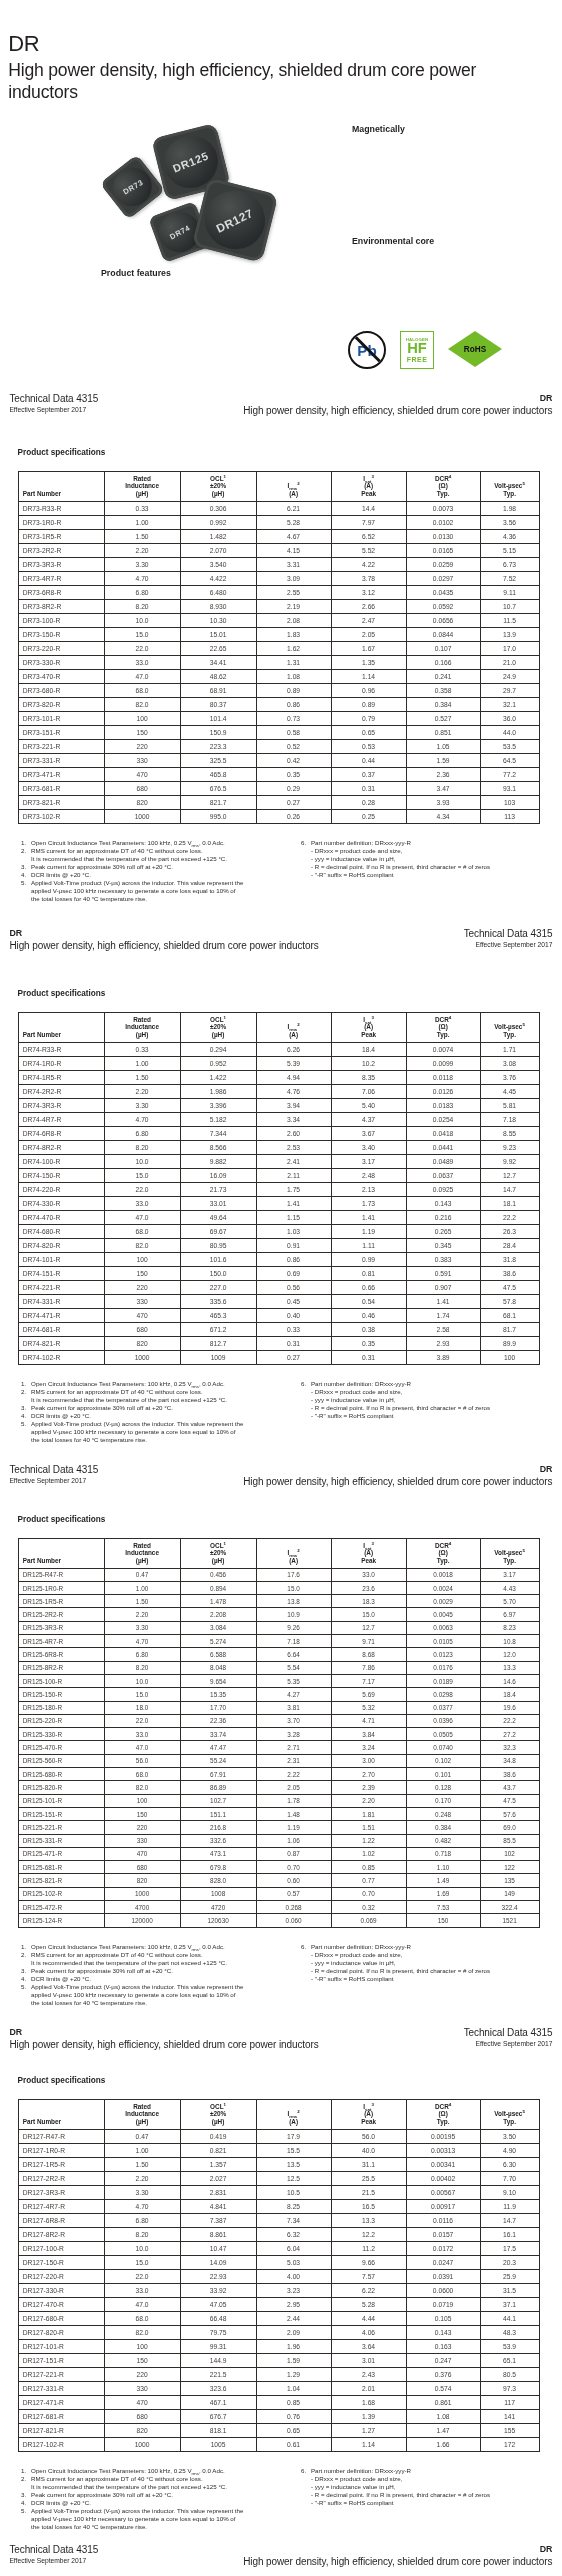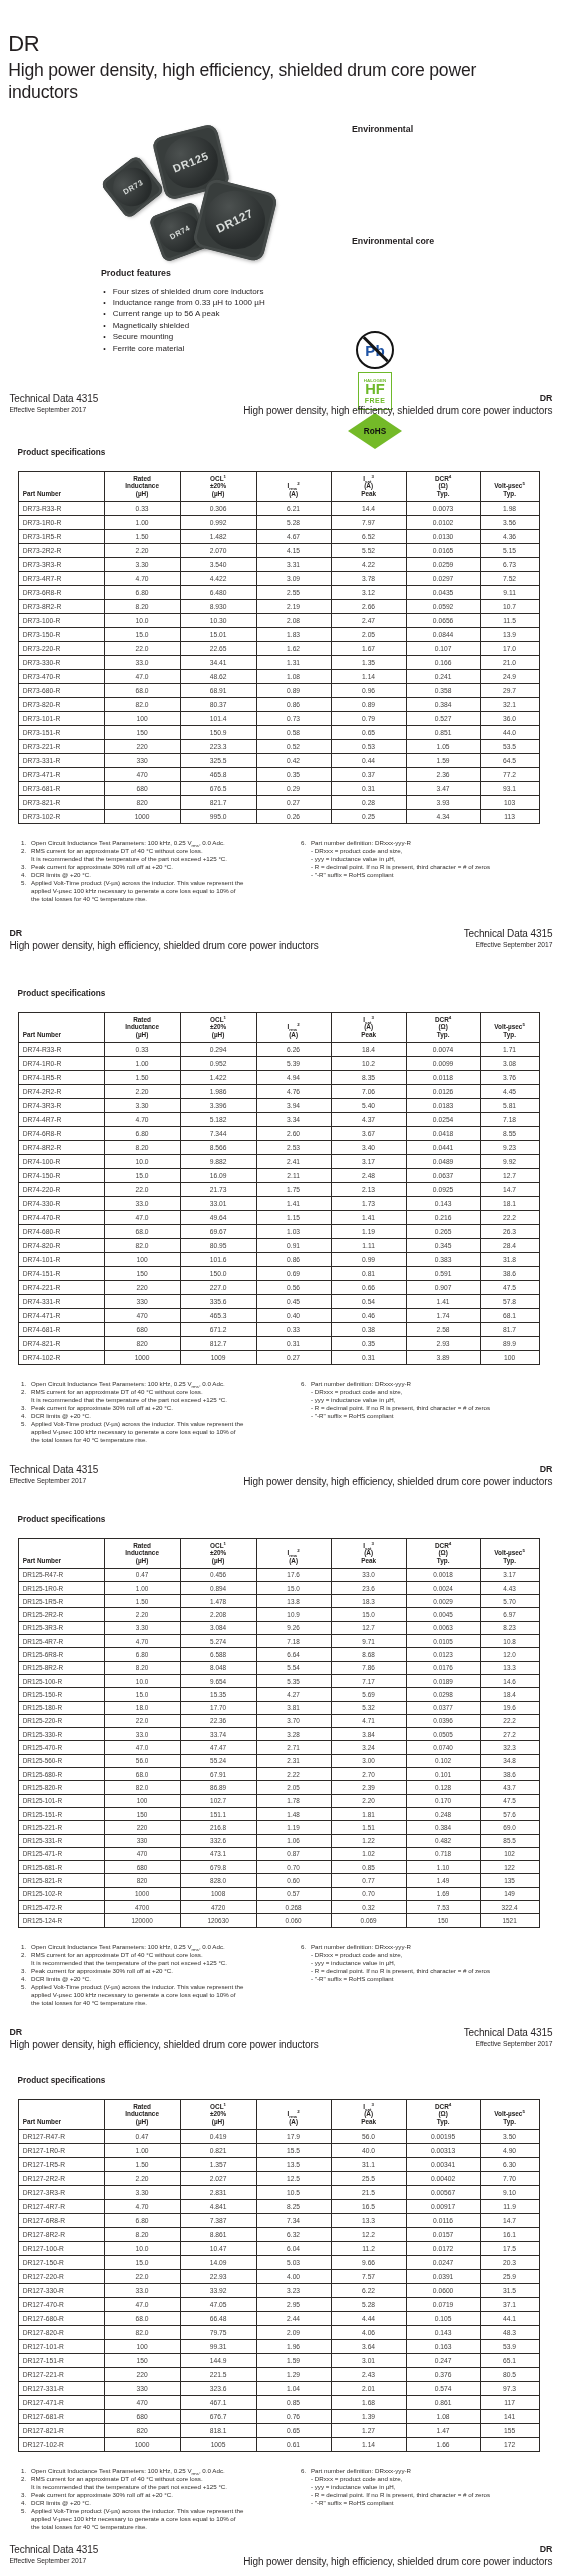--- a/index.html
+++ b/index.html
@@ -30,21 +30,21 @@
   .blk-h{font-size:8.8px;font-weight:bold;margin:0 0 7.6px 0;}
   .apps{position:absolute;left:352px;top:124px;width:202px;}
   .features{position:absolute;left:101px;top:268px;width:246px;}
   .env{position:absolute;left:352px;top:236px;width:205px;}
   ul.bullets{list-style:none;margin:0;padding:0;}
   ul.bullets li{position:relative;font-size:8px;line-height:11.4px;padding-left:11.7px;white-space:pre-line;}
   ul.bullets.spaced li{margin-bottom:1.8px;}
   ul.bullets li::before{content:"\2022";position:absolute;left:2.3px;font-size:7px;}
 
   
-  .badges{position:absolute;left:348px;top:331px;display:flex;align-items:center;gap:3px;flex-direction:column;}
+  .badges{position:absolute;left:348px;top:331px;display:flex;gap:14px;}
   .pb{width:34px;height:34px;border:2.3px solid #141414;border-radius:50%;position:relative;display:flex;align-items:center;justify-content:center;background:#fff;overflow:hidden;}
   .pb .pb-text{color:#1e53a4;font-weight:bold;font-size:15.2px;position:relative;}
   .pb .slash{position:absolute;left:-4.7px;top:16px;width:48px;height:2.9px;background:#141414;transform:rotate(45deg);}
   .hf{width:32px;height:36px;border:1.2px solid #6eb92a;display:flex;flex-direction:column;align-items:center;justify-content:center;color:#6eb92a;background:#fff;}
   .hf .h-top{font-size:4.4px;font-weight:bold;letter-spacing:0.1px;}
   .hf .h-main{font-size:14.7px;font-weight:bold;line-height:13.5px;}
   .hf .h-bot{font-size:7px;font-weight:bold;letter-spacing:0.5px;}
   .rohs{width:54px;height:36px;position:relative;display:flex;align-items:center;justify-content:center;}
   .rohs .diamond{position:absolute;left:0;top:0;width:100%;height:100%;background:#74ba28;clip-path:polygon(50% 0,100% 50%,50% 100%,0 50%);}
   .rohs .rohs-text{position:relative;font-weight:bold;font-size:8.2px;color:#101010;}
@@ -99,37 +99,29 @@
     <div class="disc"></div>
     <span class="plabel">DR74</span>
   </div>
   <div class="part part-dr127">
     <div class="disc"></div>
     <span class="plabel">DR127</span>
   </div>
 </div>
 
 <div class="apps">
-  <h3 class="blk-h">Environmental</h3>
+  <h3 class="blk-h">Magnetically</h3>
 </div>
 
 <div class="env">
   <h3 class="blk-h">Environmental core</h3>
 </div>
 
 <div class="features">
   <h3 class="blk-h">Product features</h3>
-  <ul class="bullets">
-      <li>Four sizes of shielded drum core inductors</li>
-      <li>Inductance range from 0.33 µH to 1000 µH</li>
-      <li>Current range up to 56 A peak</li>
-      <li>Magnetically shielded</li>
-      <li>Secure mounting</li>
-      <li>Ferrite core material</li>
-    </ul>
 </div>
 
 <div class="badges">
   <div class="pb">
     <span class="pb-text">Pb</span>
     <span class="slash"></span>
   </div>
   <div class="hf">
     <span class="h-top">HALOGEN</span>
     <span class="h-main">HF</span>

